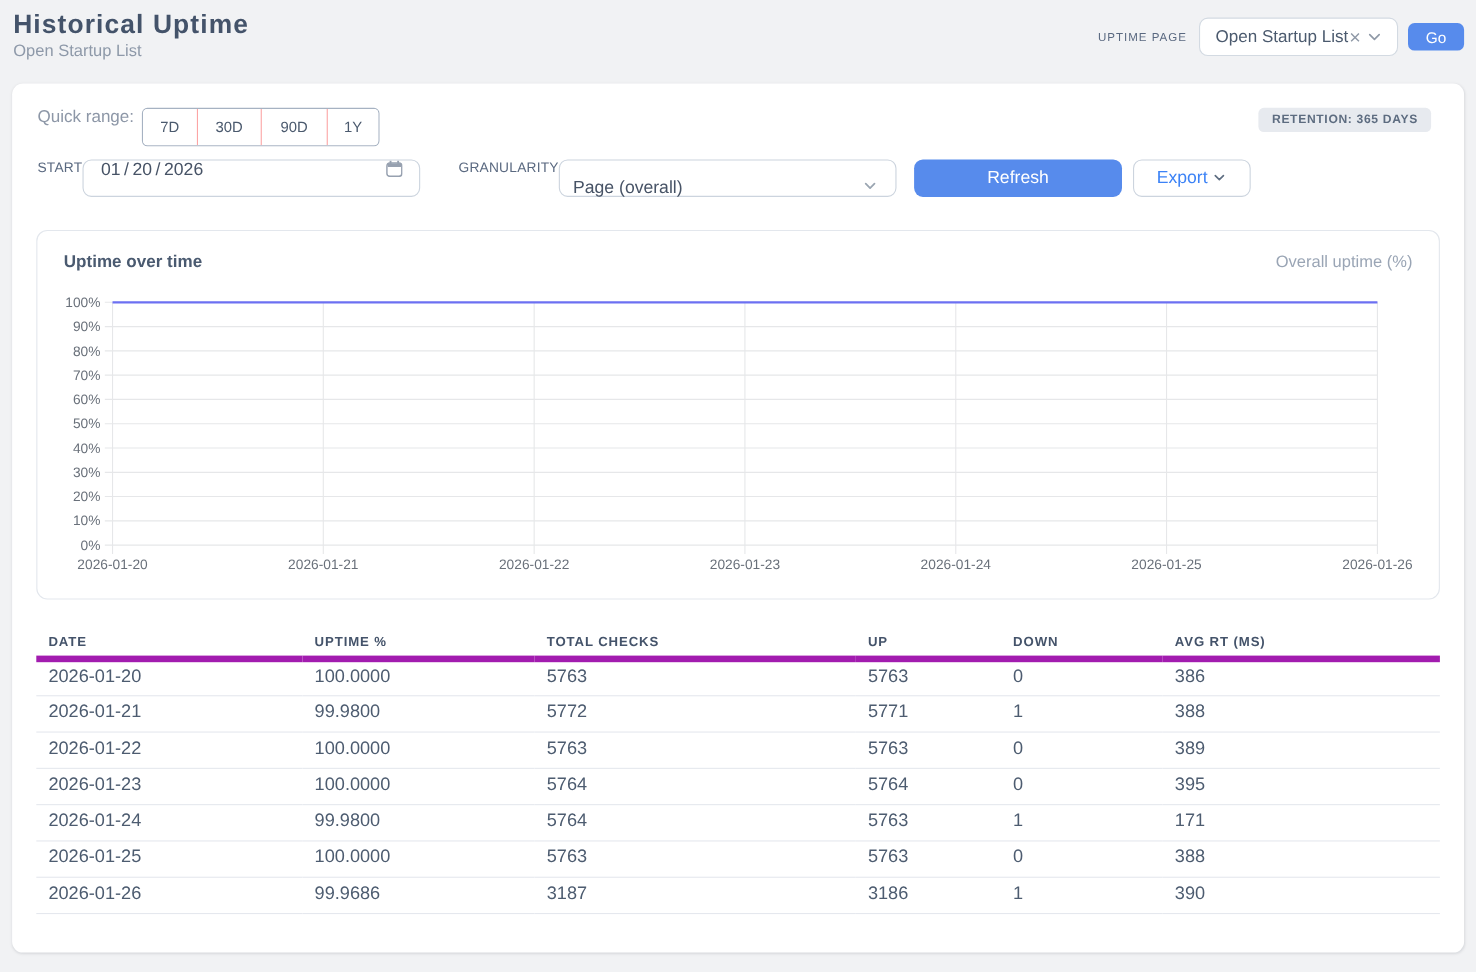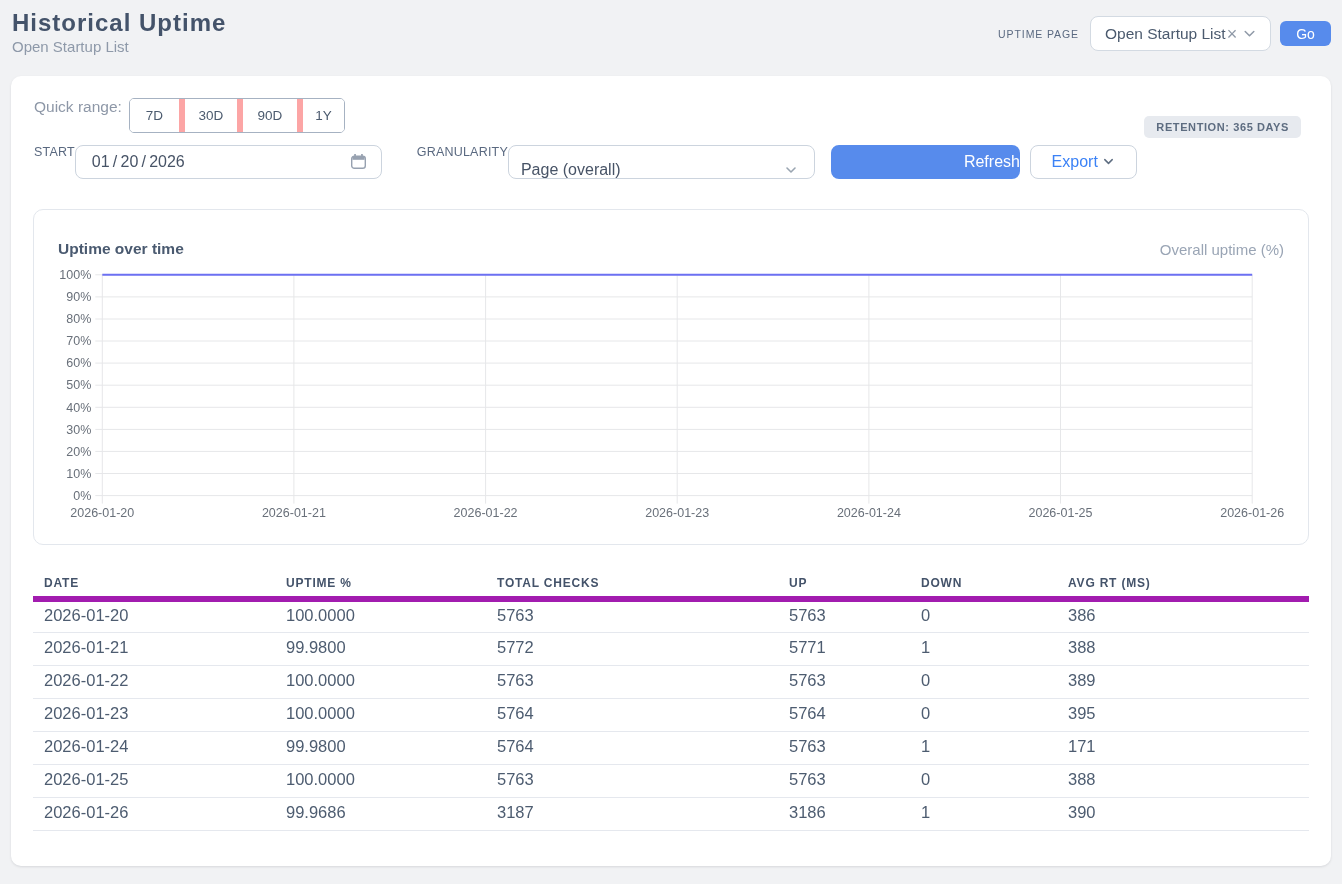--- a/index.html
+++ b/index.html
@@ -18,34 +18,34 @@
 .sp-label { font-size:10.5px; font-weight:400; letter-spacing:0.9px; color:#5a6980; margin-right:11px; }
 .sp-select { width:181px; height:35px; background:#fff; border:1px solid #d3dae2; border-radius:8px; display:flex; align-items:center; padding:0 13px 0 14px; }
 .sp-select .txt { font-size:15.5px; color:#4b5a6e; white-space:nowrap; }
 .sp-select .x { font-size:18px; color:#8f99a7; margin-left:1px; line-height:1; }
 .sp-select .chev { margin-left:auto; }
 .go-btn { width:51px; height:25px; margin-left:9px; background:#578bec; color:#fff; font-size:14px; border:none; border-radius:6px; display:flex; align-items:center; justify-content:center; font-family:inherit; }
 .card { margin:0 11px; background:#fff; border-radius:10px; box-shadow:0 1px 3px rgba(16,24,40,.08), 0 1px 2px rgba(16,24,40,.04); padding:22px 22px 16px 22px; height:790px; }
 .row1 { display:flex; align-items:flex-start; height:24px; }
 .qr-label { font-size:15.5px; color:#8d97a7; margin-left:1px; }
 .seg { display:flex; height:35px; margin-left:7px; border:1px solid #a6b2c2; border-radius:5px; overflow:hidden; background:#fff; }
-.seg button { font-family:inherit; background:#fff; border:none; border-left:6px solid #fca5a5; color:#4b5a6e; font-size:13.5px; padding:0; }
+.seg button { font-family:inherit; background:#fff; border:none; border-left:1px solid #fca5a5; color:#4b5a6e; font-size:13.5px; padding:0; }
 .seg button:first-child { border-left:none; }
-.badge { margin-left:auto; margin-right:8px; height:22px; background:#e7eaef; border-radius:5px; display:flex; align-items:center; padding:0 12px; font-size:11px; font-weight:700; letter-spacing:0.6px; color:#5d6c80;margin-top:18px; }
+.badge { margin-left:auto; margin-right:8px; height:22px; background:#e7eaef; border-radius:5px; display:flex; align-items:center; padding:0 12px; font-size:11px; font-weight:700; letter-spacing:0.6px; color:#5d6c80; }
 .row2 { display:flex; margin-top:22.5px; }
 .field { display:flex; flex-direction:row; }
 .f-label { font-size:12.5px; font-weight:400; letter-spacing:0.2px; color:#5a6980; line-height:14px; margin-bottom:7px; margin-left:1px; }
-.inp { height:34px; border:1px solid #ccd4de; border-radius:8px; background:#fff; display:flex; align-items:center; font-size:16px; color:#475366; }
+.inp { height:34px; border:1px solid #ccd4de; border-radius:8px; background:#fff; display:flex; align-items:flex-start; font-size:16px; color:#475366; }
 .date-inp { width:307px; padding:0 15px 0 16px; justify-content:space-between; }
 .sel-inp { width:307px; padding:16px 16px 0 12px; justify-content:space-between; }
 .gap { width:17px; }
-.btn-refresh { align-self:flex-end; width:189px; height:34px; background:#578bec; border:none; border-radius:8px; color:#fff; font-size:16px; font-family:inherit; margin-left:16px;text-align:right; }
+.btn-refresh { align-self:flex-end; width:189px; height:34px; background:#578bec; border:none; border-radius:8px; color:#fff; font-size:16px; font-family:inherit; margin-left:16px; }
 .btn-export { align-self:flex-end; width:107px; height:34px; background:#fff; border:1px solid #ccd4de; border-radius:8px; color:#3b82f6; font-size:16px; font-family:inherit; margin-left:10px; display:flex; align-items:center; justify-content:center; }
 .chart-card { margin-top:30px; border:1px solid #e3e7ed; border-radius:10px; height:336px; padding:0; }
-.cc-head { display:flex; justify-content:space-between; align-items:flex-end; padding:20px 24px 0 24px; height:48px;gap:20px; }
+.cc-head { display:flex; justify-content:space-between; align-items:flex-start; padding:20px 24px 0 24px; height:48px;gap:20px; }
 .cc-title { font-size:15.5px; font-weight:700; color:#4a5a70; }
 .cc-right { font-size:15px; color:#9aa5b5; }
 .cc-plot { margin-top:4px; }
 table.tbl { margin-top:25.5px; width:1276px; border-collapse:collapse; table-layout:fixed; }
 .tbl th { font-size:12px; font-weight:700; letter-spacing:0.8px; color:#44536a; text-align:left; padding:0 0 0 11px; height:29px; border-bottom:6px solid #a21caf; }
 .tbl td { font-size:16.5px; color:#4d5c70; padding:0 0 2px 11px; height:33px; border-bottom:1px solid #e5e8ee; }
 </style>
 </head>
 <body>
 <div class="header">

